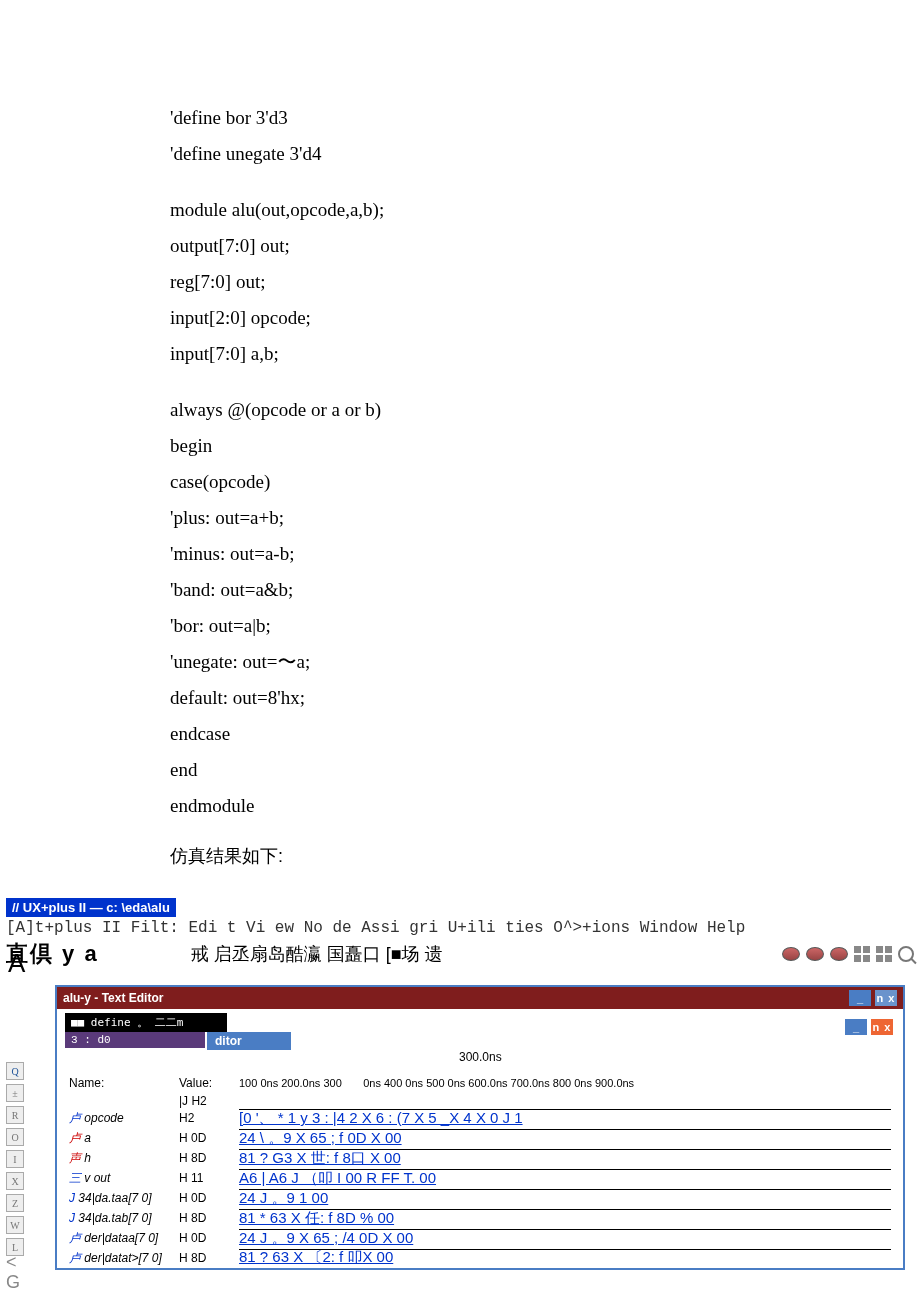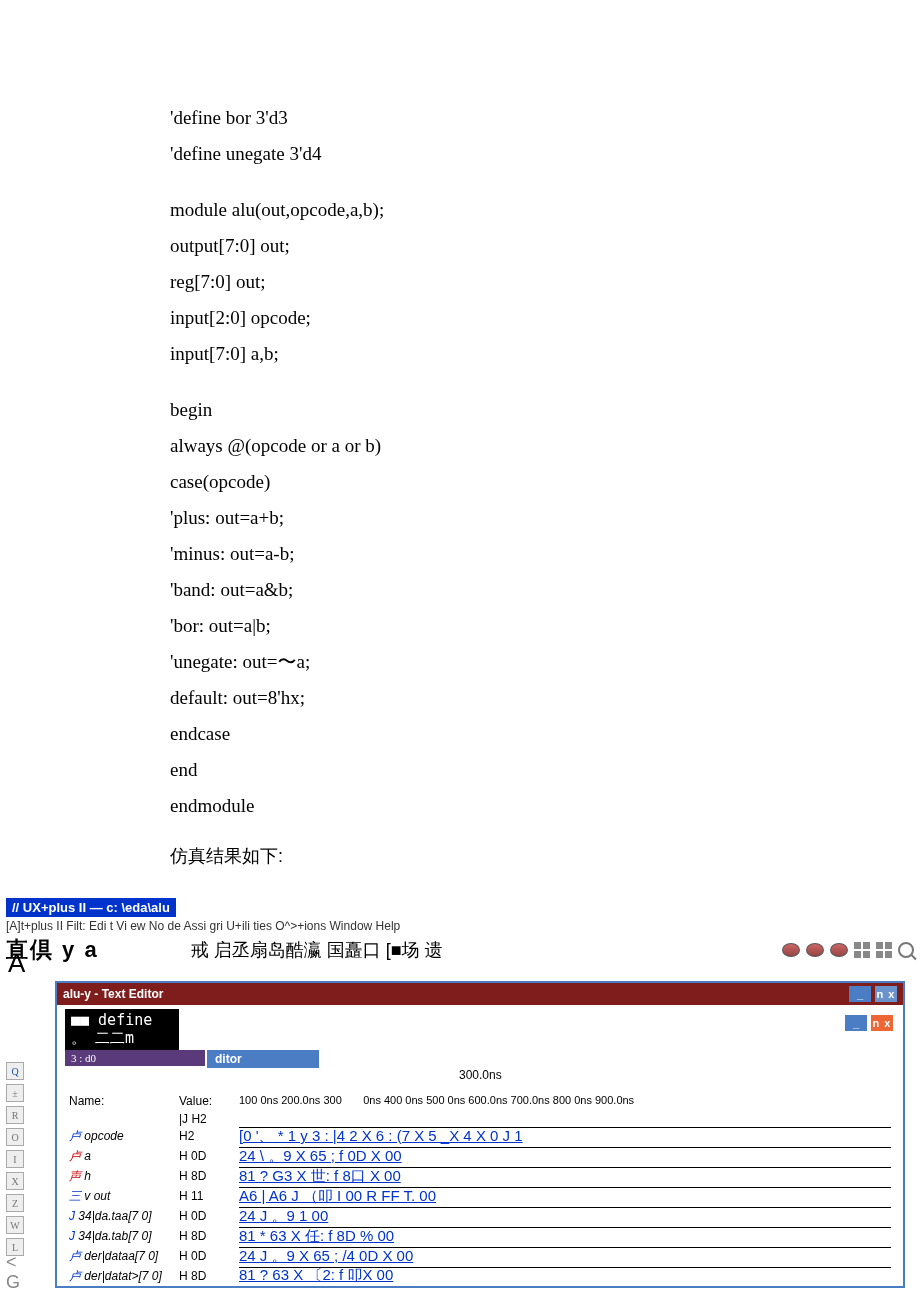--- a/index.html
+++ b/index.html
@@ -24,22 +24,22 @@
     background: #0033cc;
     color: #fff;
     font-family: sans-serif;
     font-weight: bold;
     font-size: 13px;
     padding: 2px 6px;
     display: inline-block;
     margin-left: 6px;
   }
   .menu-line {
-    font-family: Liberation Sans, sans-serif;
-    font-size: 12px;
+    font-family: Liberation Mono, monospace;
+    font-size: 16px;
     padding: 2px 6px;
     color: #333;
   }
   .toolbar-line {
     display: flex;
     align-items: center;
     padding: 0 6px 4px 6px;
     font-family: sans-serif;
   }
   .tb-left { font-size: 22px; font-weight: bold; letter-spacing: 2px; }
@@ -74,62 +74,62 @@
   }
   .win-btns { margin-left: auto; display: flex; gap: 4px; }
   .wb { width: 22px; height: 16px; display:flex; align-items:center; justify-content:center; font-size:11px; font-weight:bold; }
   .wb-min { background:#4a7dc4; color:#fff; }
   .wb-nx { background:#6a93cc; color:#fff; letter-spacing:1px; }
   .wb-nx2 { background:#ee6633; color:#fff; letter-spacing:1px; }
   .inner-bar {
     background: #000;
     color: #fff;
     font-family: monospace;
-    font-size: 15px;
+    font-size: 11px;
     padding: 2px 6px;
     margin: 4px 8px 0 8px;
-    width: 114px;
+    width: 162px;
   }
   .inner-bar2 {
     background: #5a3a7a;
     color: #fff;
-    font-family: Liberation Serif, serif;
+    font-family: Liberation Mono, monospace;
     font-size: 11px;
     padding: 2px 6px;
     margin: 0 8px;
     width: 140px;
   }
   .editor-tab {
     background: #4a7dc4;
     color: #fff;
     font-weight: bold;
     font-size: 12px;
     padding: 2px 8px;
     margin-left: 150px;
     margin-top: -16px;
-    width: 112px;
+    width: 84px;
   }
   .ref-row {
     display: flex;
     align-items: center;
     padding: 8px 12px;
     gap: 10px;
   }
   .ref-input {
     border: 1px solid #999;
     padding: 1px 6px;
     font-size: 12px;
     width: 70px;
     background:#fff;
   }
   .hdr-row {
     display: flex;
     font-size: 12px;
     padding: 4px 12px;
-    align-items: flex-start;
+    align-items: center;
   }
   .col-name { width: 110px; }
   .col-val { width: 60px; }
   .col-wave { flex: 1; color: #000; }
   .sig-row {
     display: flex;
     align-items: center;
     padding: 1px 12px;
     font-size: 12px;
     min-height: 20px;
@@ -188,22 +188,22 @@
 <div class="code-block">
   <div class="code-line">'define bor 3'd3</div>
   <div class="code-line">'define unegate 3'd4</div>
   <div style="height:20px"></div>
   <div class="code-line">module alu(out,opcode,a,b);</div>
   <div class="code-line">output[7:0] out;</div>
   <div class="code-line">reg[7:0] out;</div>
   <div class="code-line">input[2:0] opcode;</div>
   <div class="code-line">input[7:0] a,b;</div>
   <div style="height:20px"></div>
+  <div class="code-line">always @(opcode or a or b)</div>
   <div class="code-line">begin</div>
-  <div class="code-line">always @(opcode or a or b)</div>
   <div class="code-line">case(opcode)</div>
   <div class="code-line">'plus: out=a+b;</div>
   <div class="code-line">'minus: out=a-b;</div>
   <div class="code-line">'band: out=a&amp;b;</div>
   <div class="code-line">'bor: out=a|b;</div>
   <div class="code-line">'unegate: out=〜a;</div>
   <div class="code-line">default: out=8'hx;</div>
   <div class="code-line">endcase</div>
   <div class="code-line">end</div>
   <div class="code-line">endmodule</div>

